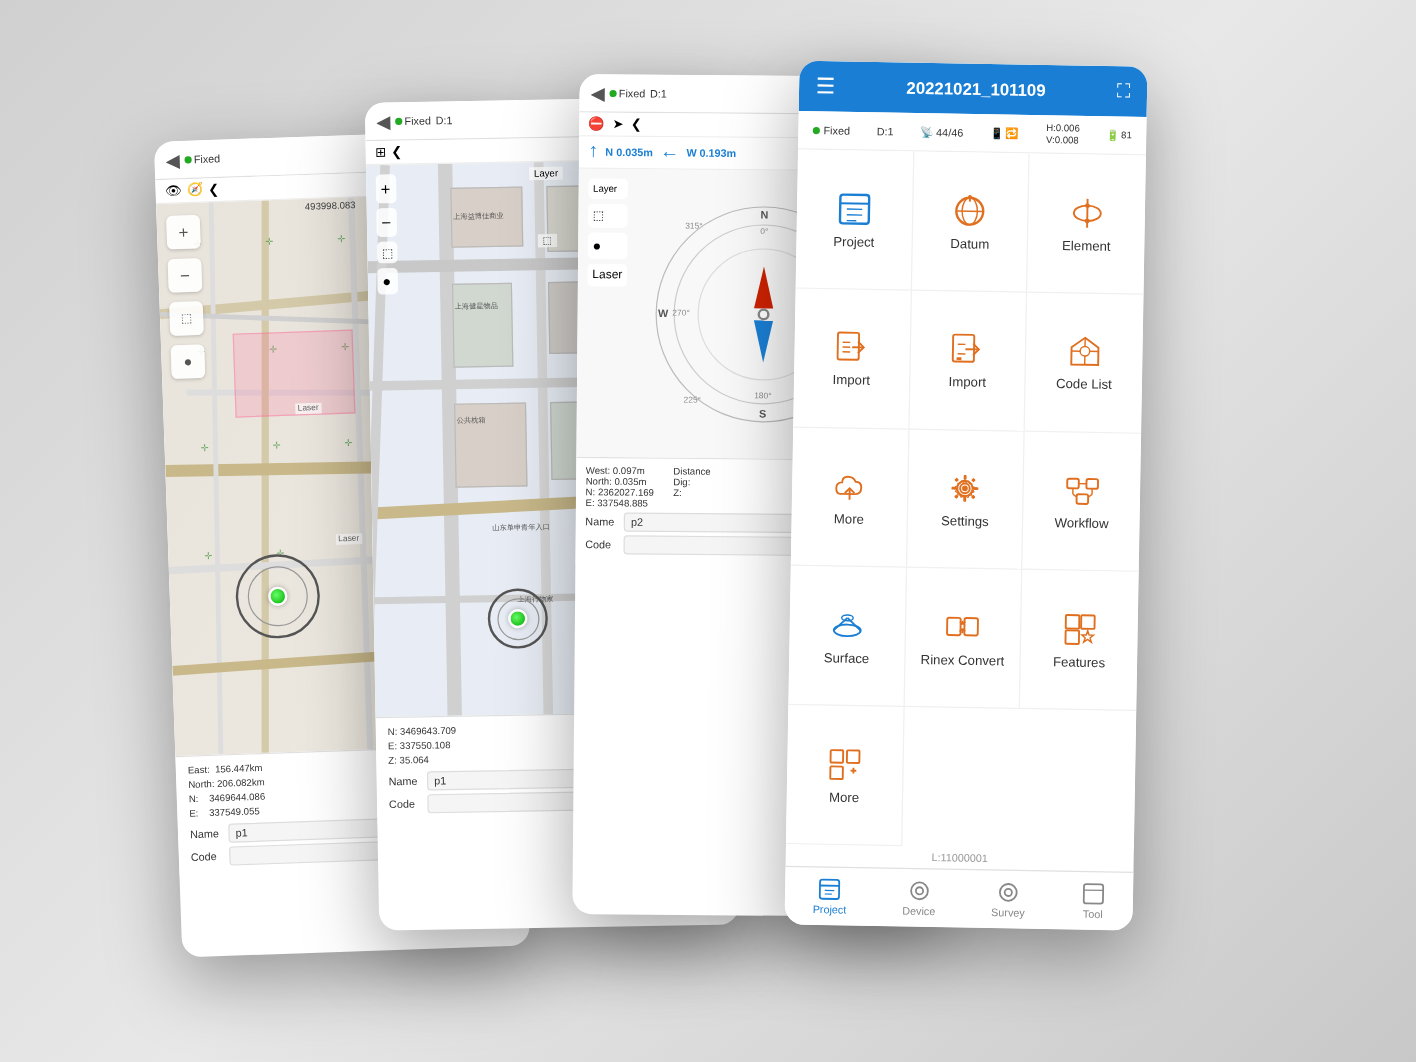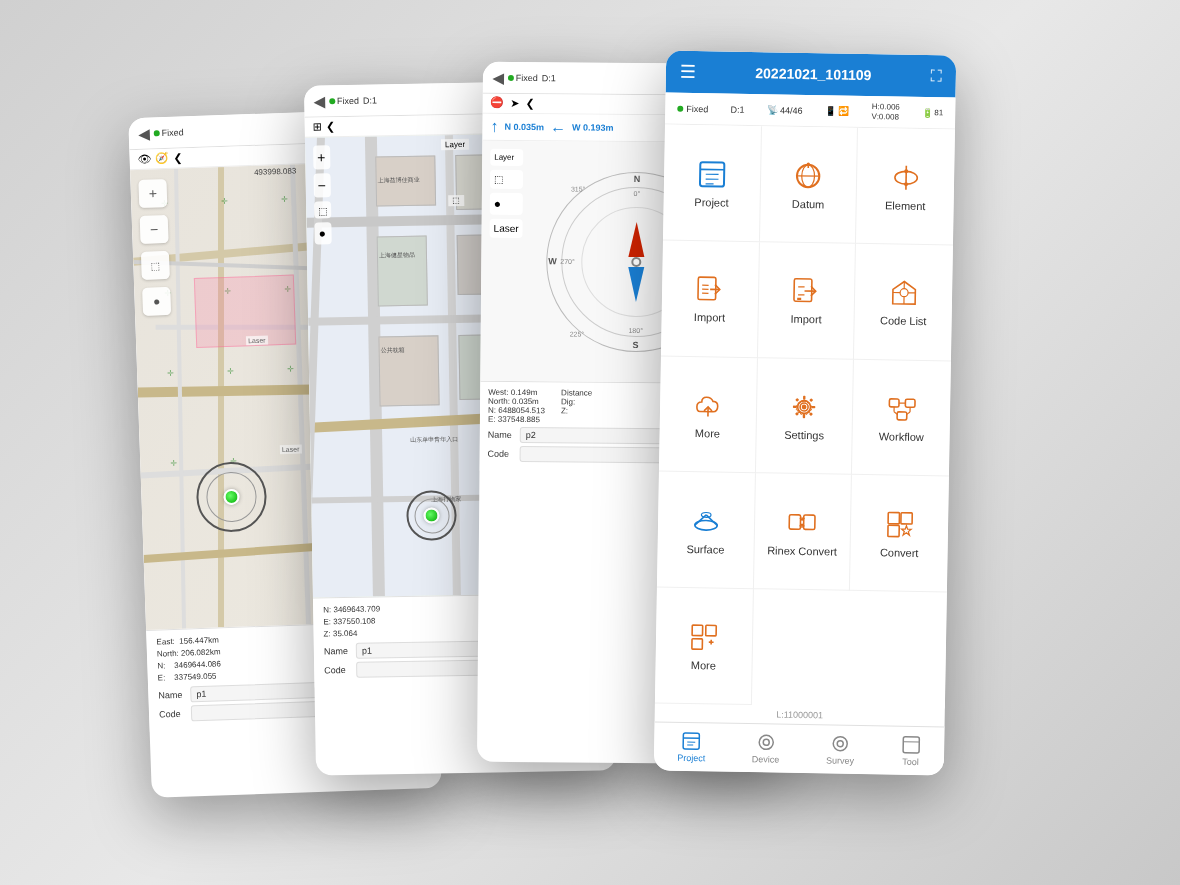--- a/index.html
+++ b/index.html
@@ -598,23 +598,23 @@
         <div style="background:rgba(255,255,255,0.9);border-radius:4px;padding:4px;font-size:8px;cursor:pointer;">Layer</div>
         <div style="background:rgba(255,255,255,0.9);border-radius:4px;padding:4px;font-size:10px;cursor:pointer;">⬚</div>
         <div style="background:rgba(255,255,255,0.9);border-radius:4px;padding:4px;font-size:12px;cursor:pointer;">●</div>
         <div style="background:rgba(255,255,255,0.9);border-radius:4px;padding:4px;font-size:10px;cursor:pointer;">Laser</div>
       </div>
     </div>
 
     <div class="info-panel" style="padding:6px 8px;">
       <div style="display:flex;gap:16px;font-size:8px;">
         <div>
-          <div>West: <span>0.149m</span></div>
+          <div>West: <span>0.097m</span></div>
           <div>North: <span>0.035m</span></div>
-          <div>N: <span>6488054.513</span></div>
+          <div>N: <span>2362027.169</span></div>
           <div>E: <span>337548.885</span></div>
         </div>
         <div>
           <div><span>Distance</span></div>
           <div><span>Dig:</span></div>
           <div><span>Z:</span></div>
         </div>
       </div>
       <div class="input-row">
         <span style="font-size:9px;min-width:28px;">Name</span>
@@ -806,21 +806,21 @@
         </div>
 
         <div class="menu-item">
           <svg class="icon-svg" viewBox="0 0 40 40">
             <rect x="5" y="5" width="14" height="14" rx="1" fill="none" stroke="#e07020" stroke-width="2"></rect>
             <rect x="21" y="5" width="14" height="14" rx="1" fill="none" stroke="#e07020" stroke-width="2"></rect>
             <rect x="5" y="21" width="14" height="14" rx="1" fill="none" stroke="#e07020" stroke-width="2"></rect>
 
             <polygon points="28,21 29.5,25.5 34,25.5 30.5,28.5 32,33 28,30 24,33 25.5,28.5 22,25.5 26.5,25.5" fill="none" stroke="#e07020" stroke-width="1.5"></polygon>
           </svg>
-          <span class="menu-label">Convert</span>
+          <span class="menu-label">Features</span>
         </div>
 
         <div class="menu-item" style="grid-column:1;border-right:1px solid #f0f0f0;">
           <svg class="icon-svg" viewBox="0 0 40 40">
             <rect x="5" y="5" width="13" height="13" rx="1" fill="none" stroke="#e07020" stroke-width="2"></rect>
             <rect x="22" y="5" width="13" height="13" rx="1" fill="none" stroke="#e07020" stroke-width="2"></rect>
             <rect x="5" y="22" width="13" height="13" rx="1" fill="none" stroke="#e07020" stroke-width="2"></rect>
             <line x1="26" y1="26" x2="32" y2="26" stroke="#e07020" stroke-width="2"></line>
             <line x1="29" y1="23" x2="29" y2="29" stroke="#e07020" stroke-width="2"></line>
           </svg>

